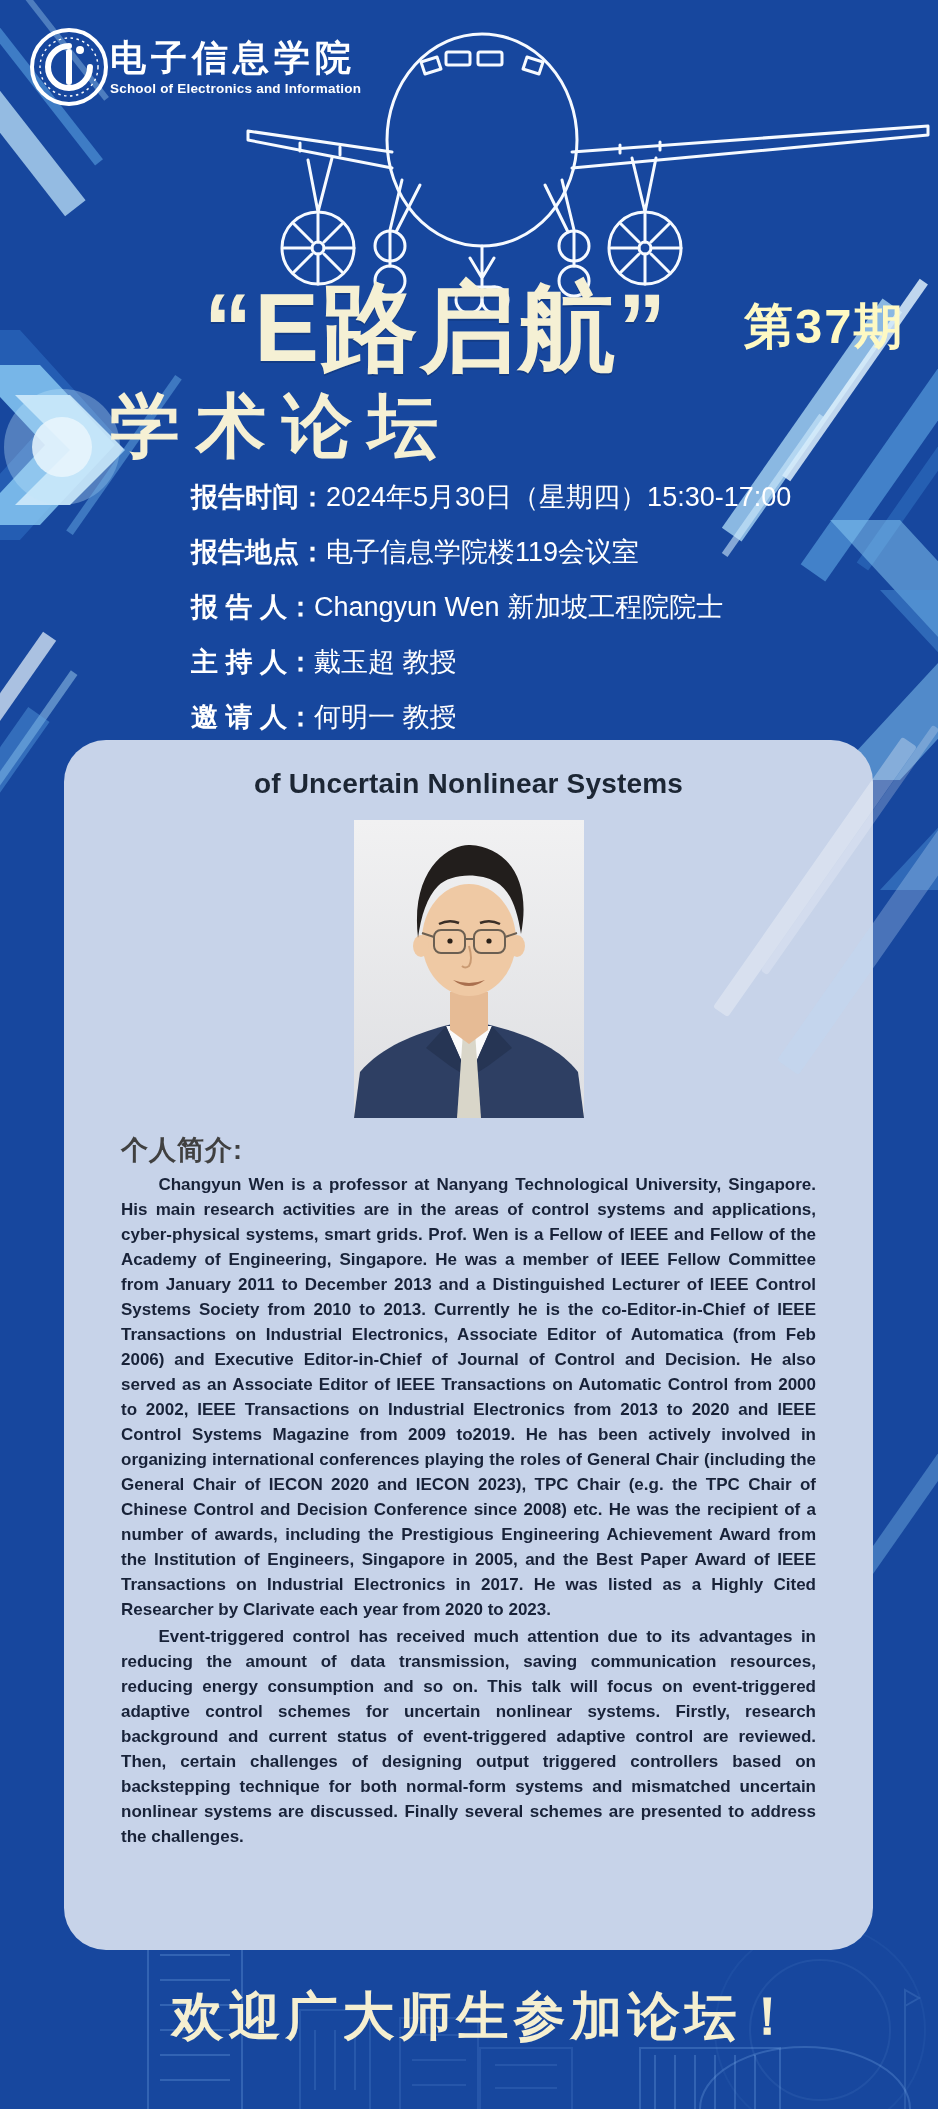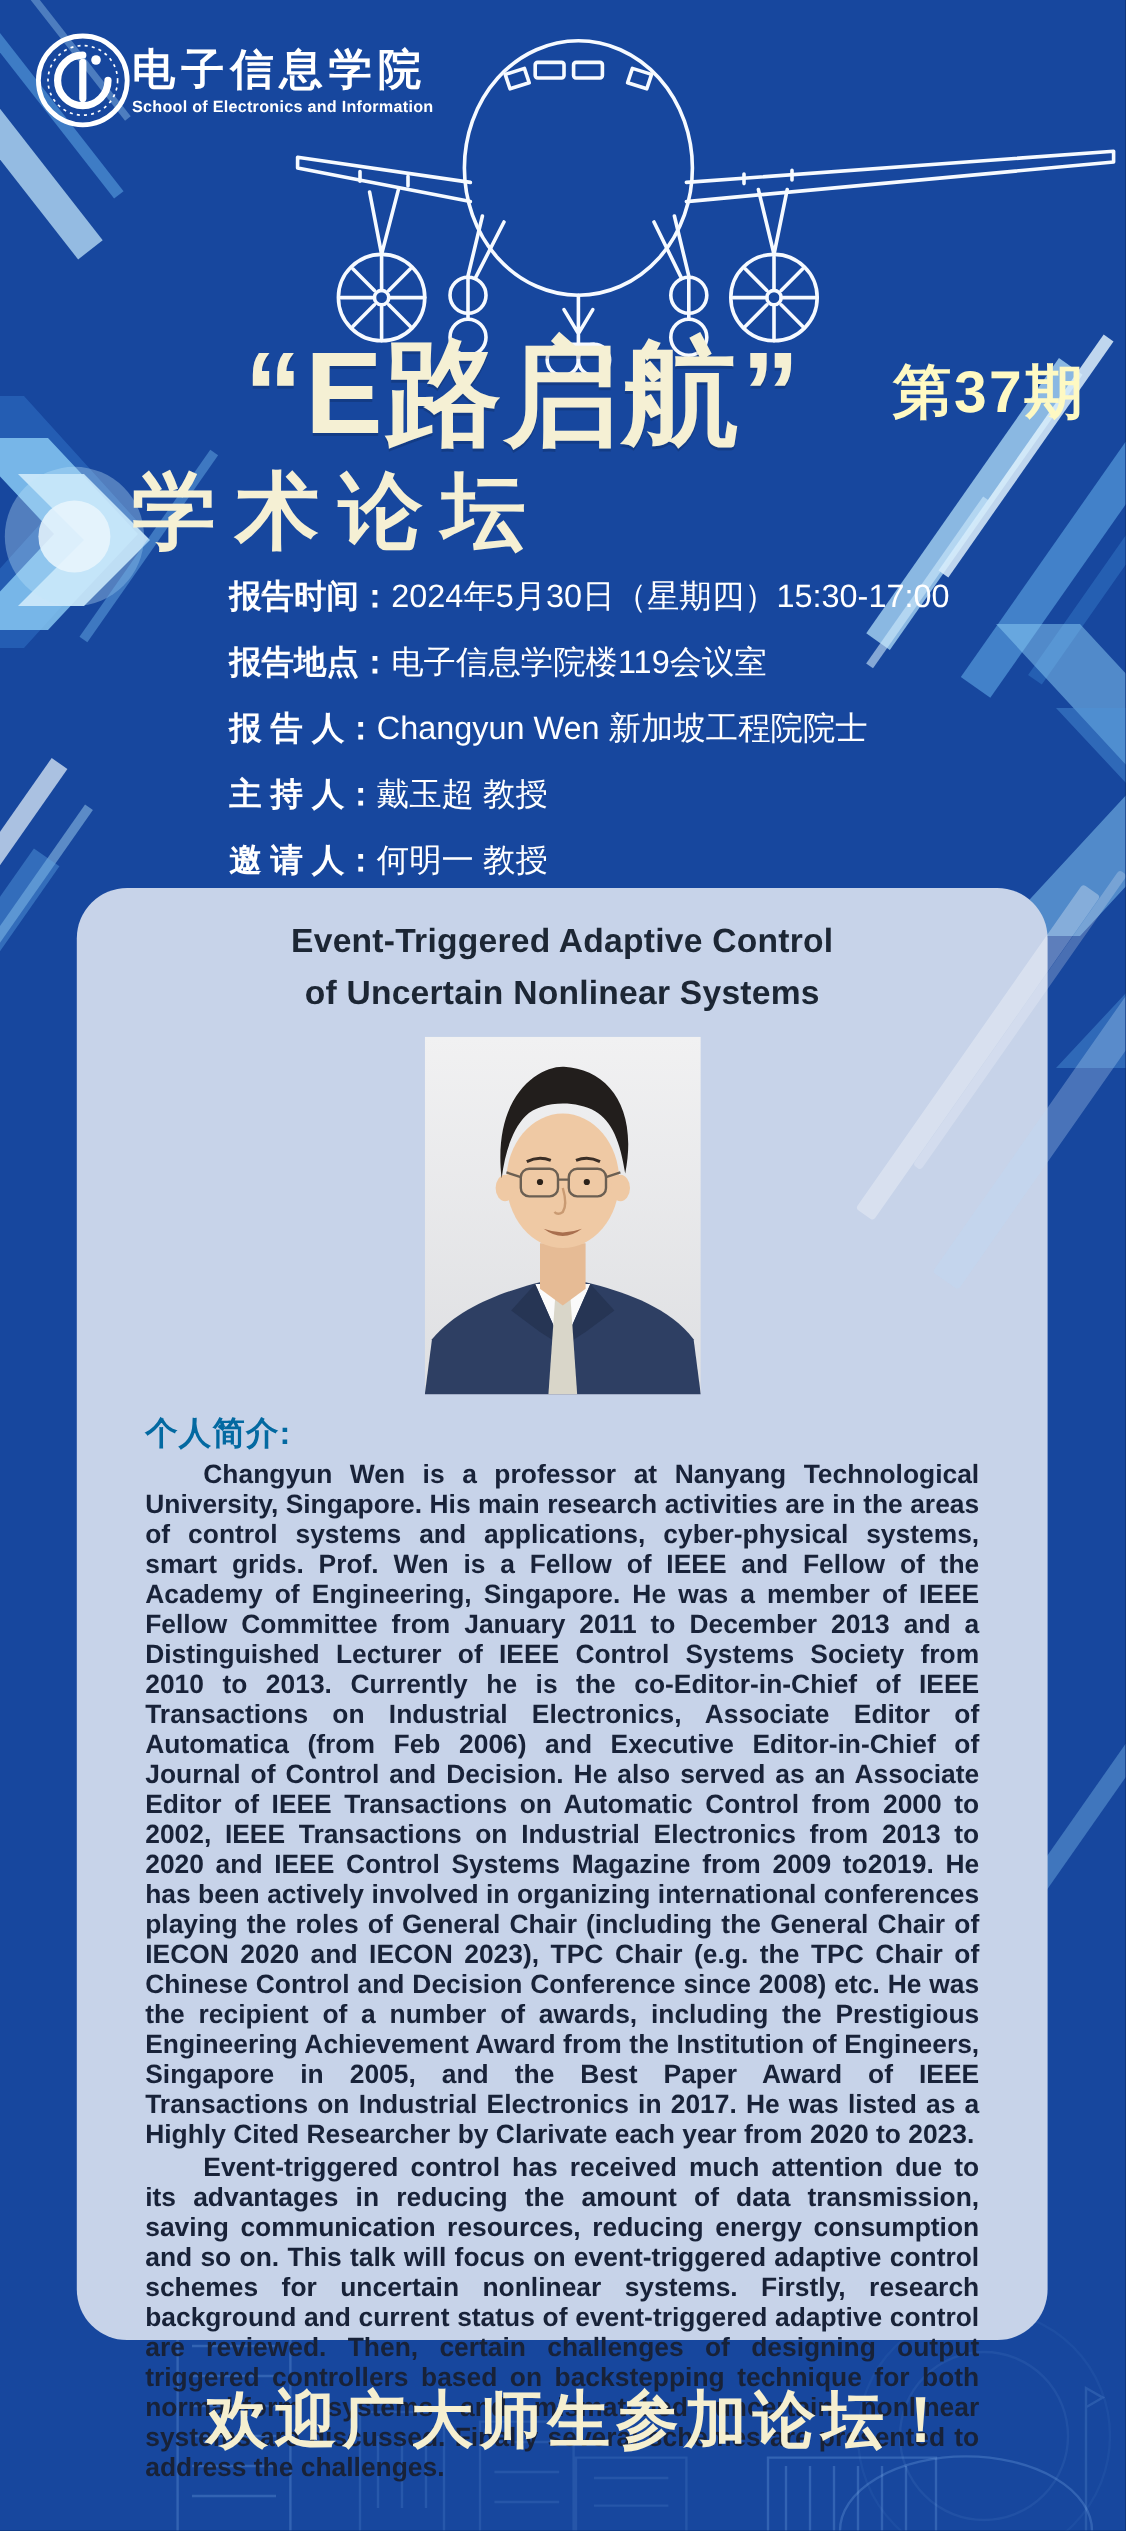--- a/index.html
+++ b/index.html
@@ -38,23 +38,23 @@
   .info-value{font-weight:500;}
   
   .card{
     position:absolute;left:64px;top:740px;width:809px;height:1210px;z-index:3;
     background:#C7D3E9;border-radius:42px;box-sizing:border-box;
     padding:20px 57px 0 57px;
   }
   .talk-title{margin:2px 0 0 0;text-align:center;color:#1C2634;
     font-size:28px;line-height:44px;font-weight:800;letter-spacing:.2px;}
   .photo{display:block;margin:14px auto 0 auto;width:230px;height:298px;}
-  .section-heading{margin:14px 0 4px 0;font-size:27px;font-weight:800;color:#0369a1;letter-spacing:1px;}
+  .section-heading{margin:14px 0 4px 0;font-size:27px;font-weight:800;color:#404040;letter-spacing:1px;}
   .body-text{
-    margin:2px 0 0 0;font-size:22px;line-height:25px;font-weight:700;color:#182238;
+    margin:2px 0 0 0;font-size:17px;line-height:25px;font-weight:700;color:#182238;
     text-align:justify;text-indent:2.2em;
   }
   
   .over-streak{position:absolute;z-index:5;background:rgba(255,255,255,.30);border-radius:3px;}
   .os1{left:806px;top:712px;width:18px;height:330px;transform:rotate(35deg);}
   .os2{left:846px;top:700px;width:8px;height:300px;transform:rotate(35deg);background:rgba(255,255,255,.22);}
   .os3{left:878px;top:740px;width:26px;height:360px;transform:rotate(35deg);background:rgba(190,220,248,.30);}
   
   .welcome{
     position:absolute;left:0;top:1982px;width:100%;z-index:4;text-align:center;
@@ -200,21 +200,20 @@
     <li class="info-row">
       <span class="info-label">主 持 人：</span><span class="info-value">戴玉超 教授</span>
     </li>
     <li class="info-row">
       <span class="info-label">邀 请 人：</span><span class="info-value">何明一 教授</span>
     </li>
   </ul>
 
   <section class="card">
     <h1 class="talk-title">
-      <div>Event-Triggered Adaptive Control</div>
       <div>of Uncertain Nonlinear Systems</div>
     </h1>
 
     <svg class="photo" viewBox="0 0 230 298" aria-hidden="true">
       <defs>
         <linearGradient id="phbg" x1="0" y1="0" x2="0" y2="1">
           <stop offset="0" stop-color="#F1F1F2"></stop>
             <stop offset="1" stop-color="#DEDFE2"></stop>
         </linearGradient>
       </defs>

